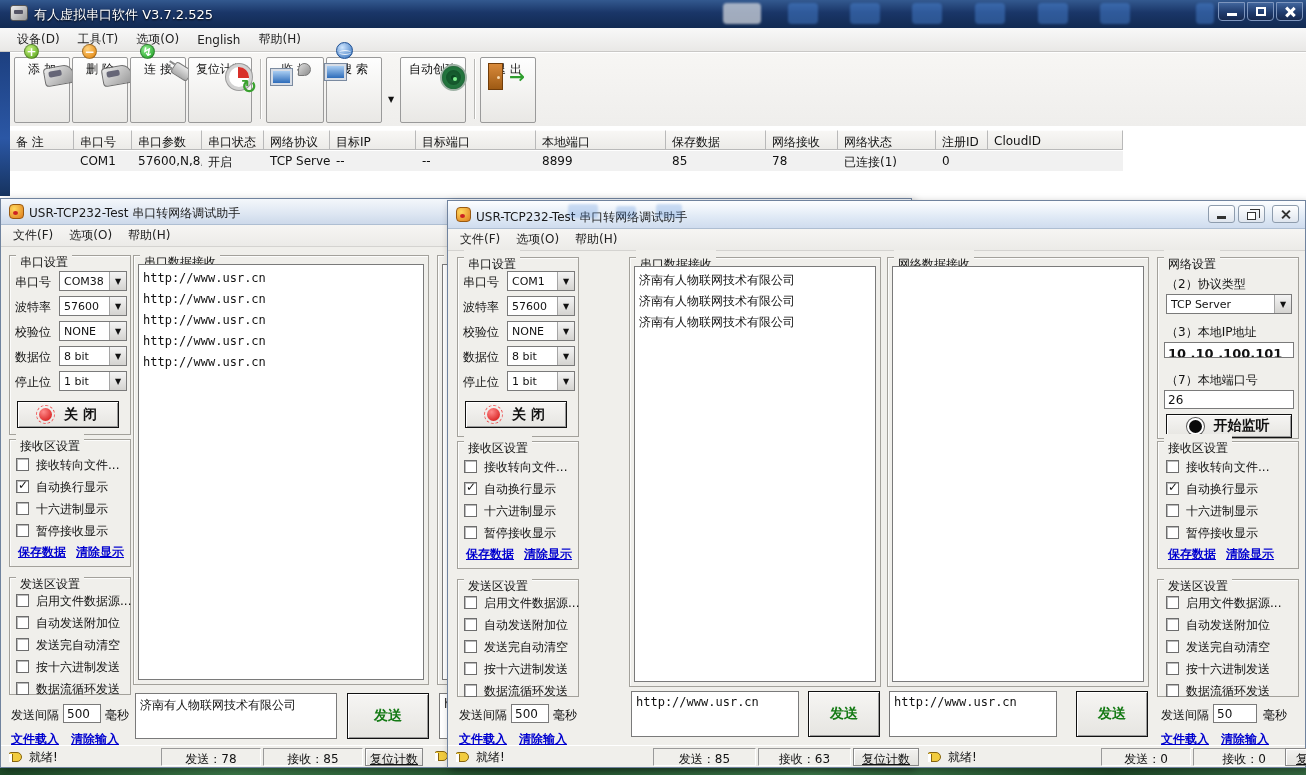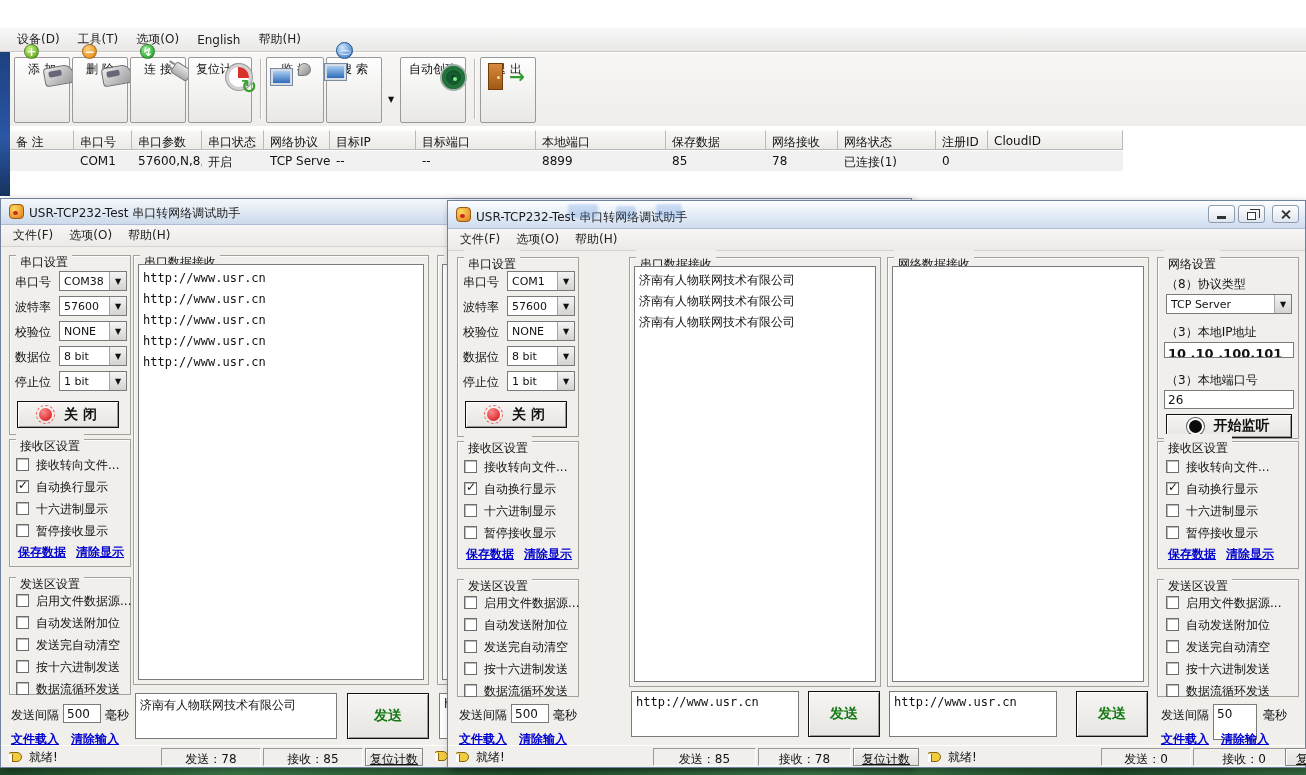--- a/index.html
+++ b/index.html
@@ -100,20 +100,41 @@
 .g2-x::before{transform:rotate(45deg)}.g2-x::after{transform:rotate(-45deg)}
 .ipval{font-weight:bold;font-size:13px;padding-top:3px}
 .smudge{position:absolute;background:#4a86d8;opacity:.25;border-radius:3px;filter:blur(1px)}
 .deskstrip{left:0;top:766px;width:1306px;height:9px;background:linear-gradient(90deg,#1e4a28,#3c7a49 18%,#265832 40%,#418350 62%,#1f4a29 85%,#356b42)}
 </style>
 </head>
 <body>
 
 <div id="screen">
 
+  <div class="abs titlebar">
+    <span class="appico-main"></span>
+    <span class="ttext">有人虚拟串口软件 V3.7.2.525</span>
+    <span class="ghost gray" style="left:723px;width:38px"></span>
+    <span class="ghost" style="left:788px;width:30px"></span>
+    <span class="ghost" style="left:850px;width:30px"></span>
+    <span class="ghost" style="left:912px;width:30px"></span>
+    <span class="ghost" style="left:975px;width:30px"></span>
+    <span class="ghost" style="left:1038px;width:30px"></span>
+    <span class="ghost" style="left:1100px;width:30px"></span>
+    <span class="ghost" style="left:1196px;width:18px"></span>
+    <span class="capbtn" style="left:1218px">
+        <span class="g-min"></span>
+      </span>
+    <span class="capbtn" style="left:1247px">
+        <span class="g-max"></span>
+      </span>
+    <span class="capbtn" style="left:1276px">
+        <span class="g-x"></span>
+      </span>
+  </div>
 
   <div class="abs menubar">
       <span class="mitem">设备(D)</span>
       <span class="mitem">工具(T)</span>
       <span class="mitem">选项(O)</span>
       <span class="mitem">English</span>
       <span class="mitem">帮助(H)</span>
     </div>
 
   <div class="abs clientbg"></div>
@@ -385,28 +406,28 @@
 
     <div class="gb rxgroup" style="left:439px;top:56px;width:262px;height:430px">
       <span class="gb-t">网络数据接收</span>
       <div class="rxbox"></div>
     </div>
     <div class="sendbox mono" style="left:441px;top:490px;width:168px;height:46px">http://www.usr.cn</div>
     <div class="btn3d sendbtn" style="left:628px;top:490px;width:72px;height:46px">发送</div>
 
     <div class="gb" style="left:709px;top:56px;width:142px;height:182px">
       <span class="gb-t">网络设置</span>
-      <span class="frow-label" style="left:8px;top:18px">（8）协议类型</span>
+      <span class="frow-label" style="left:8px;top:18px">（2）协议类型</span>
       <div class="combo" style="left:8px;top:36px;width:126px">
           <span class="cval">TCP Server</span>
           <span class="carr"></span>
         </div>
       <span class="frow-label" style="left:8px;top:66px">（3）本地IP地址</span>
       <div class="inputb ipval" style="left:6px;top:84px;width:130px;height:16px">10 .10 .100.101</div>
-      <span class="frow-label" style="left:8px;top:114px">（3）本地端口号</span>
+      <span class="frow-label" style="left:8px;top:114px">（7）本地端口号</span>
       <div class="inputb" style="left:6px;top:132px;width:130px;height:19px">26</div>
       <div class="btn3d" style="left:8px;top:156px;width:126px;height:24px">
           <span class="led-black"></span>
           <span>开始监听</span>
         </div>
     </div>
 
     <div class="gb" style="left:709px;top:240px;width:142px;height:128px">
       <span class="gb-t">接收区设置</span>
       <div style="position:absolute;left:4px;top:14px;right:0">
@@ -423,29 +444,29 @@
       <span class="gb-t">发送区设置</span>
       <div style="position:absolute;left:4px;top:12px;right:0">
           <div class="ckrow"><span class="ckbox"></span><span class="cklab">启用文件数据源...</span></div>
           <div class="ckrow"><span class="ckbox"></span><span class="cklab">自动发送附加位</span></div>
           <div class="ckrow"><span class="ckbox"></span><span class="cklab">发送完自动清空</span></div>
           <div class="ckrow"><span class="ckbox"></span><span class="cklab">按十六进制发送</span></div>
           <div class="ckrow"><span class="ckbox"></span><span class="cklab">数据流循环发送</span></div>
         </div>
     </div>
     <span class="frow-label" style="left:713px;top:506px">发送间隔</span>
-    <div class="inputb" style="left:765px;top:503px;width:44px;height:36px">50</div>
+    <div class="inputb" style="left:765px;top:503px;width:44px;height:19px">50</div>
     <span class="frow-label" style="left:815px;top:506px">毫秒</span>
     <span class="link" style="position:absolute;left:713px;top:530px">文件载入</span>
     <span class="link" style="position:absolute;left:773px;top:530px">清除输入</span>
 
     <div class="statusbar" style="top:544px">
       <span class="sready" style="left:8px"><span class="hand"></span><span>就绪!</span></span>
       <span class="sseg" style="left:205px;width:103px">发送：85</span>
-      <span class="sseg" style="left:310px;width:93px">接收：78</span>
+      <span class="sseg" style="left:310px;width:93px">接收：63</span>
       <span class="sreset" style="left:405px;width:66px">复位计数</span>
       <span class="sready" style="left:480px"><span class="hand"></span><span>就绪!</span></span>
       <span class="sseg" style="left:653px;width:90px">发送：0</span>
       <span class="sseg" style="left:745px;width:102px">接收：0</span>
       <span class="sreset" style="left:837px;width:70px">复位计数</span>
     </div>
   </div>
 
   <div class="abs deskstrip" style="z-index:1"></div>
 </div>

